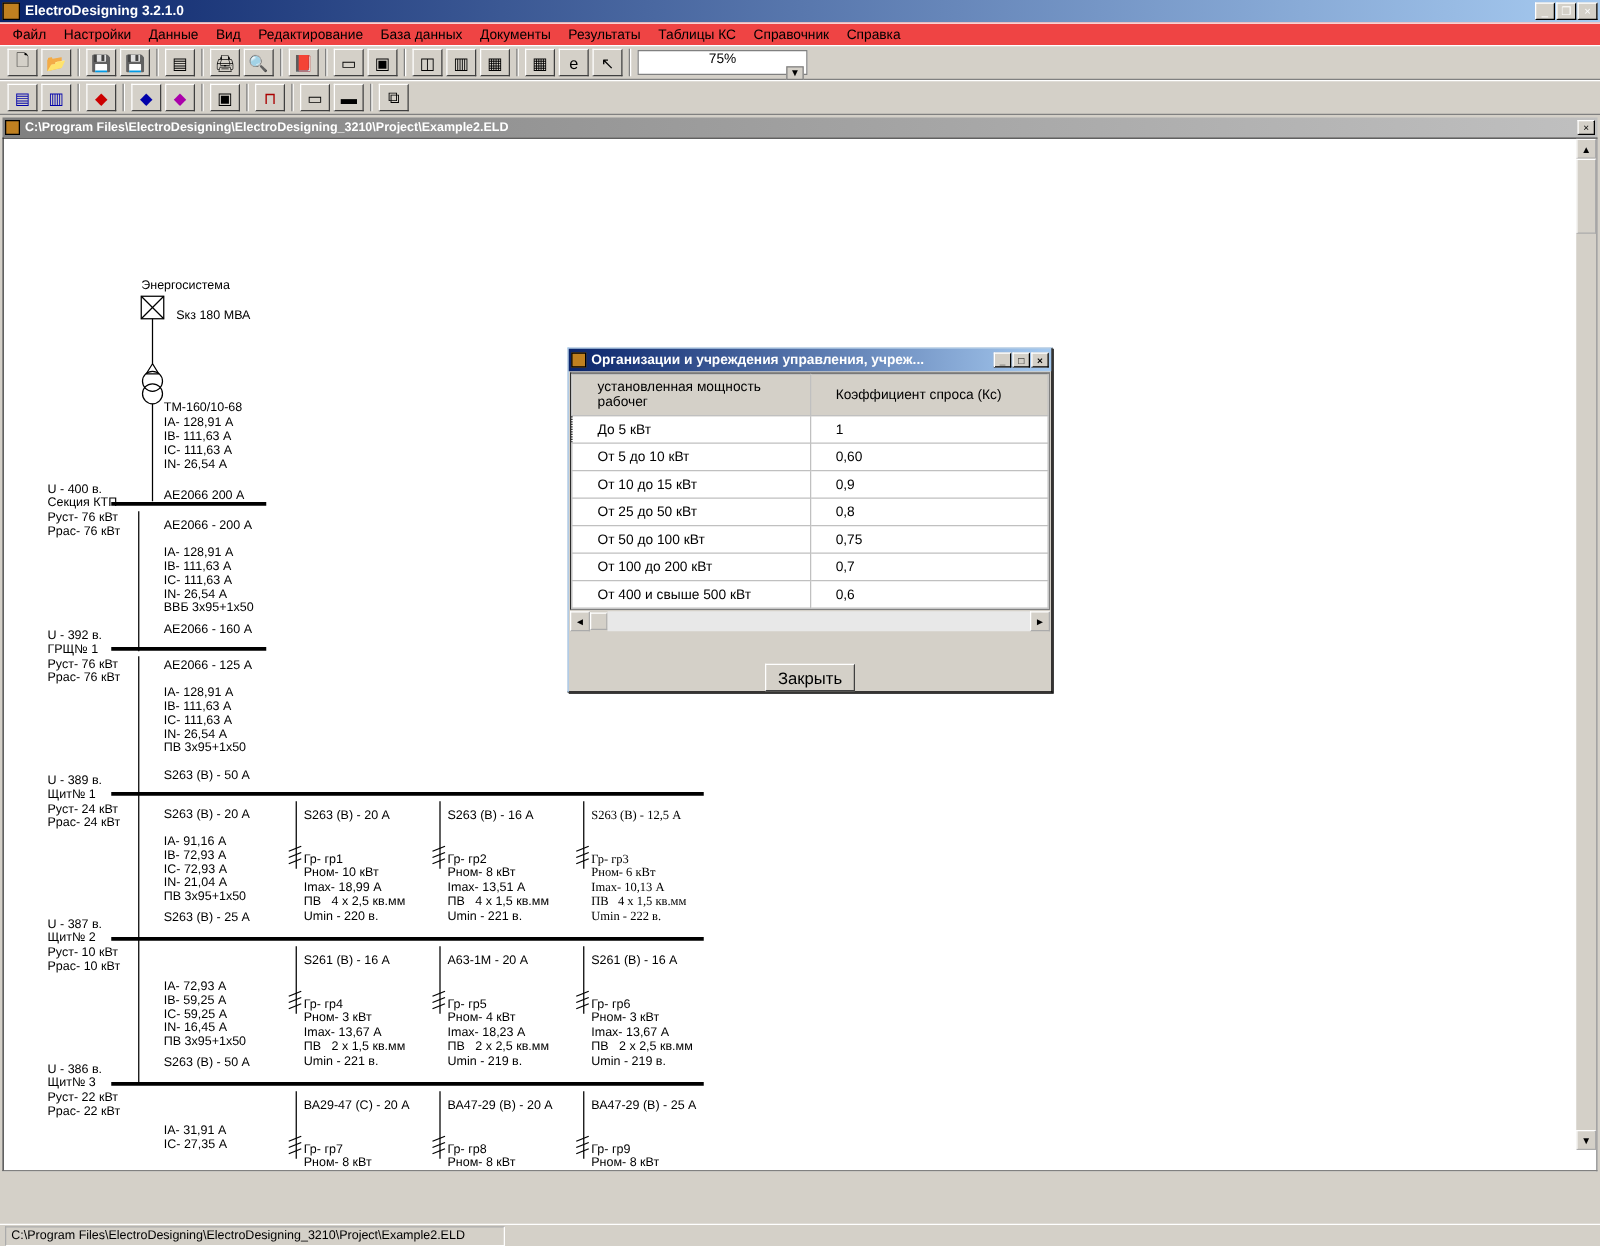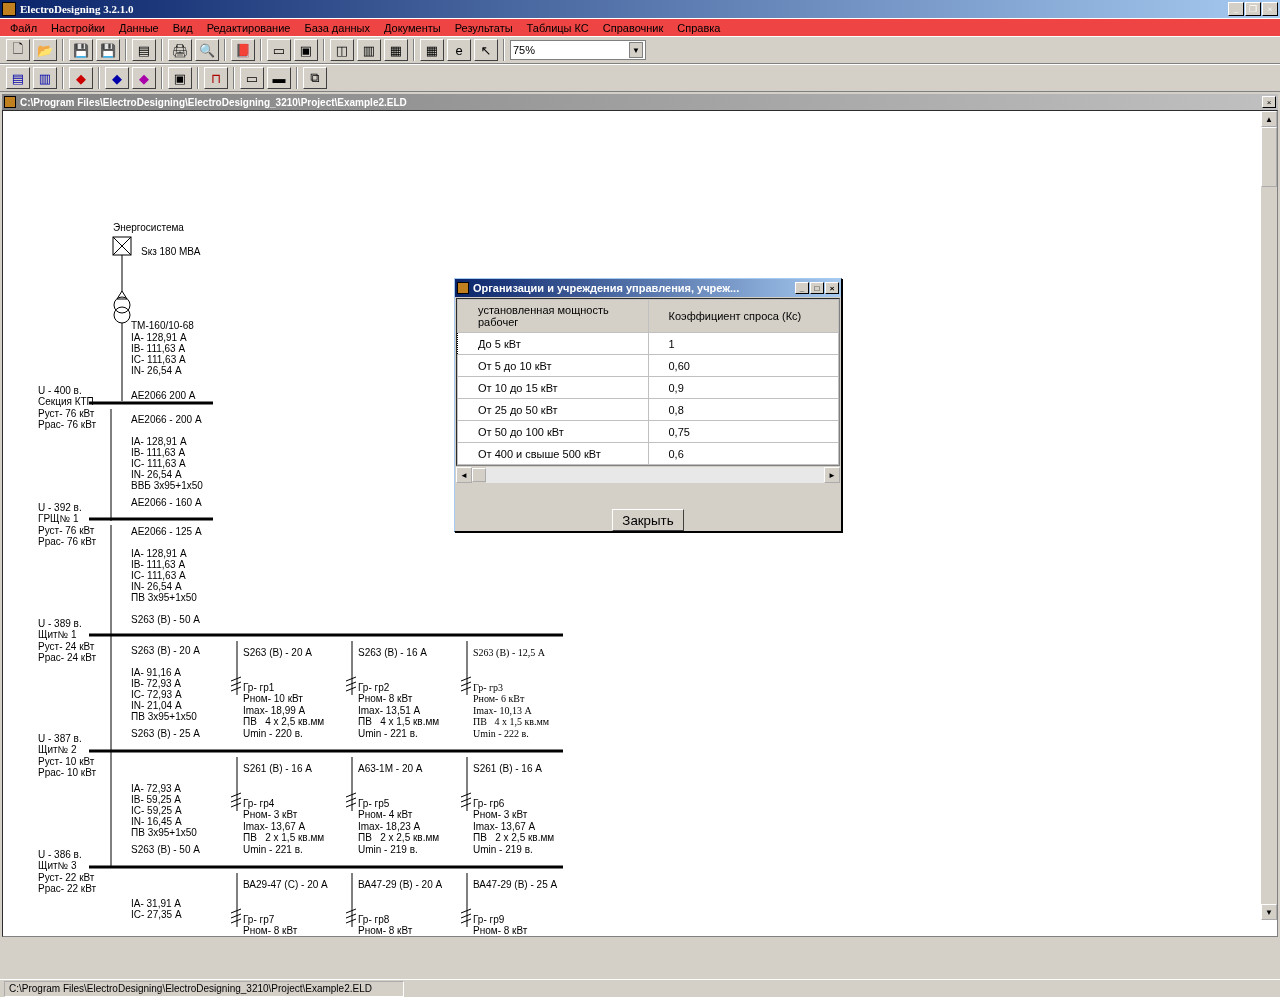--- a/index.html
+++ b/index.html
@@ -1,28 +1,28 @@
 <!DOCTYPE html>
 <html><head>
 <meta charset="utf-8">
 <style>
 * { box-sizing: border-box; margin: 0; padding: 0; }
 body { font-family: "Tahoma", Arial, sans-serif; font-size: 11px; background: #d4d0c8; width: 1280px; height: 997px; overflow: hidden; position: relative; color: #000; }
 
-.titlebar { height: 18px; background: linear-gradient(to right, #0a246a, #a6caf0); color: #fff; display: flex; align-items: center; padding: 0 2px; font-family: Liberation Serif, serif; }
+.titlebar { height: 18px; background: linear-gradient(to right, #0a246a, #a6caf0); color: #fff; display: flex; align-items: center; padding: 0 2px; }
 .titlebar .icon-app { width: 14px; height: 14px; background: #c08020; border: 1px solid #000; margin-right: 4px; }
 .titlebar .title-text { flex: 1; font-weight: bold; font-size: 11px; }
 .titlebar .win-btns { display: flex; gap: 1px; }
 .titlebar .win-btn { width: 16px; height: 14px; background: #d4d0c8; border: 1px solid #fff; border-right-color: #000; border-bottom-color: #000; display:flex;align-items:center;justify-content:center;font-size:9px; }
 .menubar { height: 18px; background: #ef4444; display: flex; align-items: center; padding-left: 4px; gap: 2px; border-top: 1px solid #fff; }
 .menubar .menu-item { padding: 1px 6px; color: #000; }
 .toolbar { height: 28px; background: #d4d0c8; display: flex; align-items: center; padding: 0 6px; gap: 3px; border-top: 1px solid #fff; border-bottom: 1px solid #808080; }
 .toolbar .tb-btn { width: 24px; height: 22px; background: #d4d0c8; border: 1px solid #fff; border-right-color:#404040; border-bottom-color:#404040; display:flex;align-items:center;justify-content:center;font-size:13px; }
 .toolbar .tb-sep { width: 2px; height: 22px; border-left: 1px solid #808080; border-right: 1px solid #fff; margin: 0 2px; }
-.toolbar .zoom-combo { height: 20px; width: 136px; background: #fff; border: 1px solid #808080; display:flex;align-items:center; padding: 0 2px;}
+.toolbar .zoom-combo { height: 20px; width: 136px; background: #fff; border: 1px solid #808080; display:flex;align-items:center; padding: 0 2px; flex-direction: column;}
 .toolbar .zoom-combo .drop { margin-left: auto; width:14px;height:16px;background:#d4d0c8;border:1px solid #808080;display:flex;align-items:center;justify-content:center;font-size:8px;}
 .toolbar2 { height: 28px; }
 
 .doc-titlebar { height: 16px; background: linear-gradient(to right, #808080, #c0c0c0); color: #fff; display: flex; align-items: center; padding: 0 2px; margin: 2px; }
 .doc-titlebar .icon-app { width:12px;height:12px; background:#c08020;border:1px solid #000;margin-right:4px;}
 .doc-titlebar .title-text { flex: 1; font-weight: bold; font-size: 10px; }
 .doc-titlebar .win-btn { width:14px;height:12px;background:#d4d0c8;border:1px solid #fff;border-right-color:#000;border-bottom-color:#000;display:flex;align-items:center;justify-content:center;font-size:8px;color:#000;}
 
 .canvas-frame { position: absolute; top: 110px; left: 2px; right: 2px; bottom: 60px; background: #fff; border: 1px inset #808080; overflow: hidden; }
 .canvas-area { width: 100%; height: 100%; overflow: hidden; position: relative; }
@@ -372,20 +372,24 @@
           </tr>
           <tr>
             <td>От 25 до 50 кВт</td>
             <td>0,8</td>
           </tr>
           <tr>
             <td>От 50 до 100 кВт</td>
             <td>0,75</td>
           </tr>
           <tr>
+            <td>От 100 до 200 кВт</td>
+            <td>0,7</td>
+          </tr>
+          <tr>
             <td>От 400 и свыше 500 кВт</td>
             <td>0,6</td>
           </tr>
         </tbody>
     </table>
   </div>
   <div class="grid-hscroll">
     <div class="arrow">◄</div>
     <div class="thumb"></div>
     <div class="track"></div>

